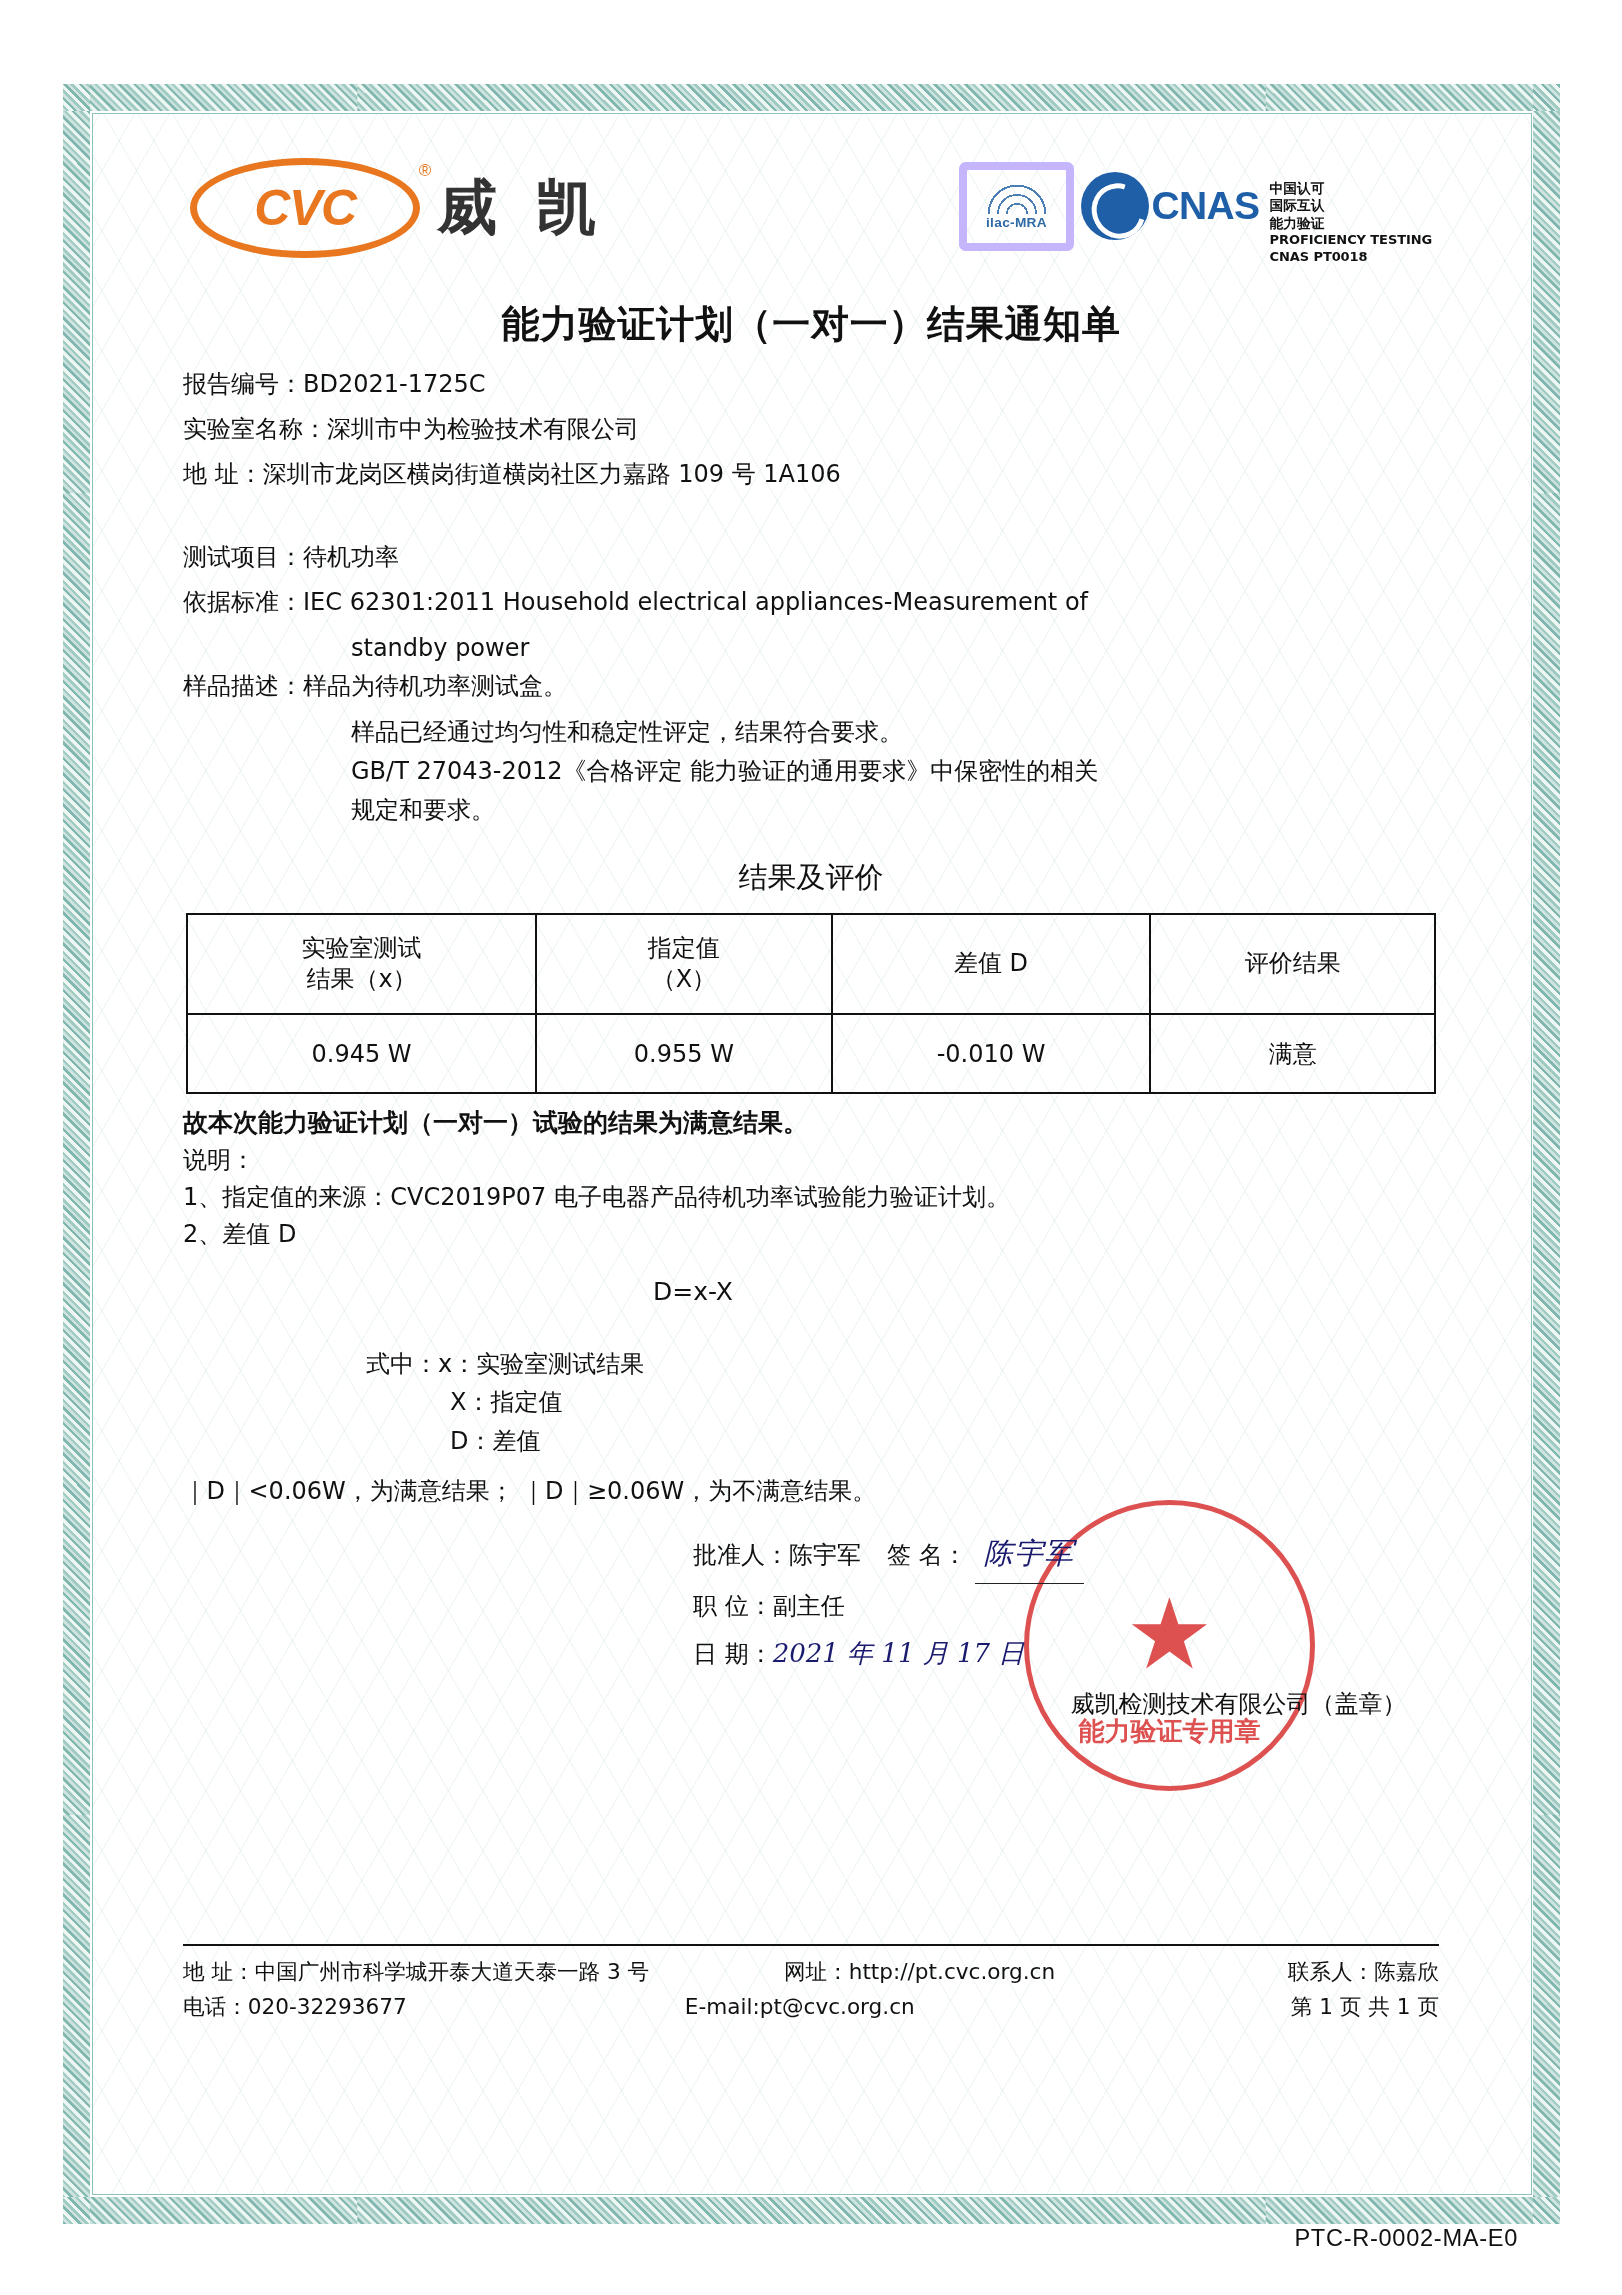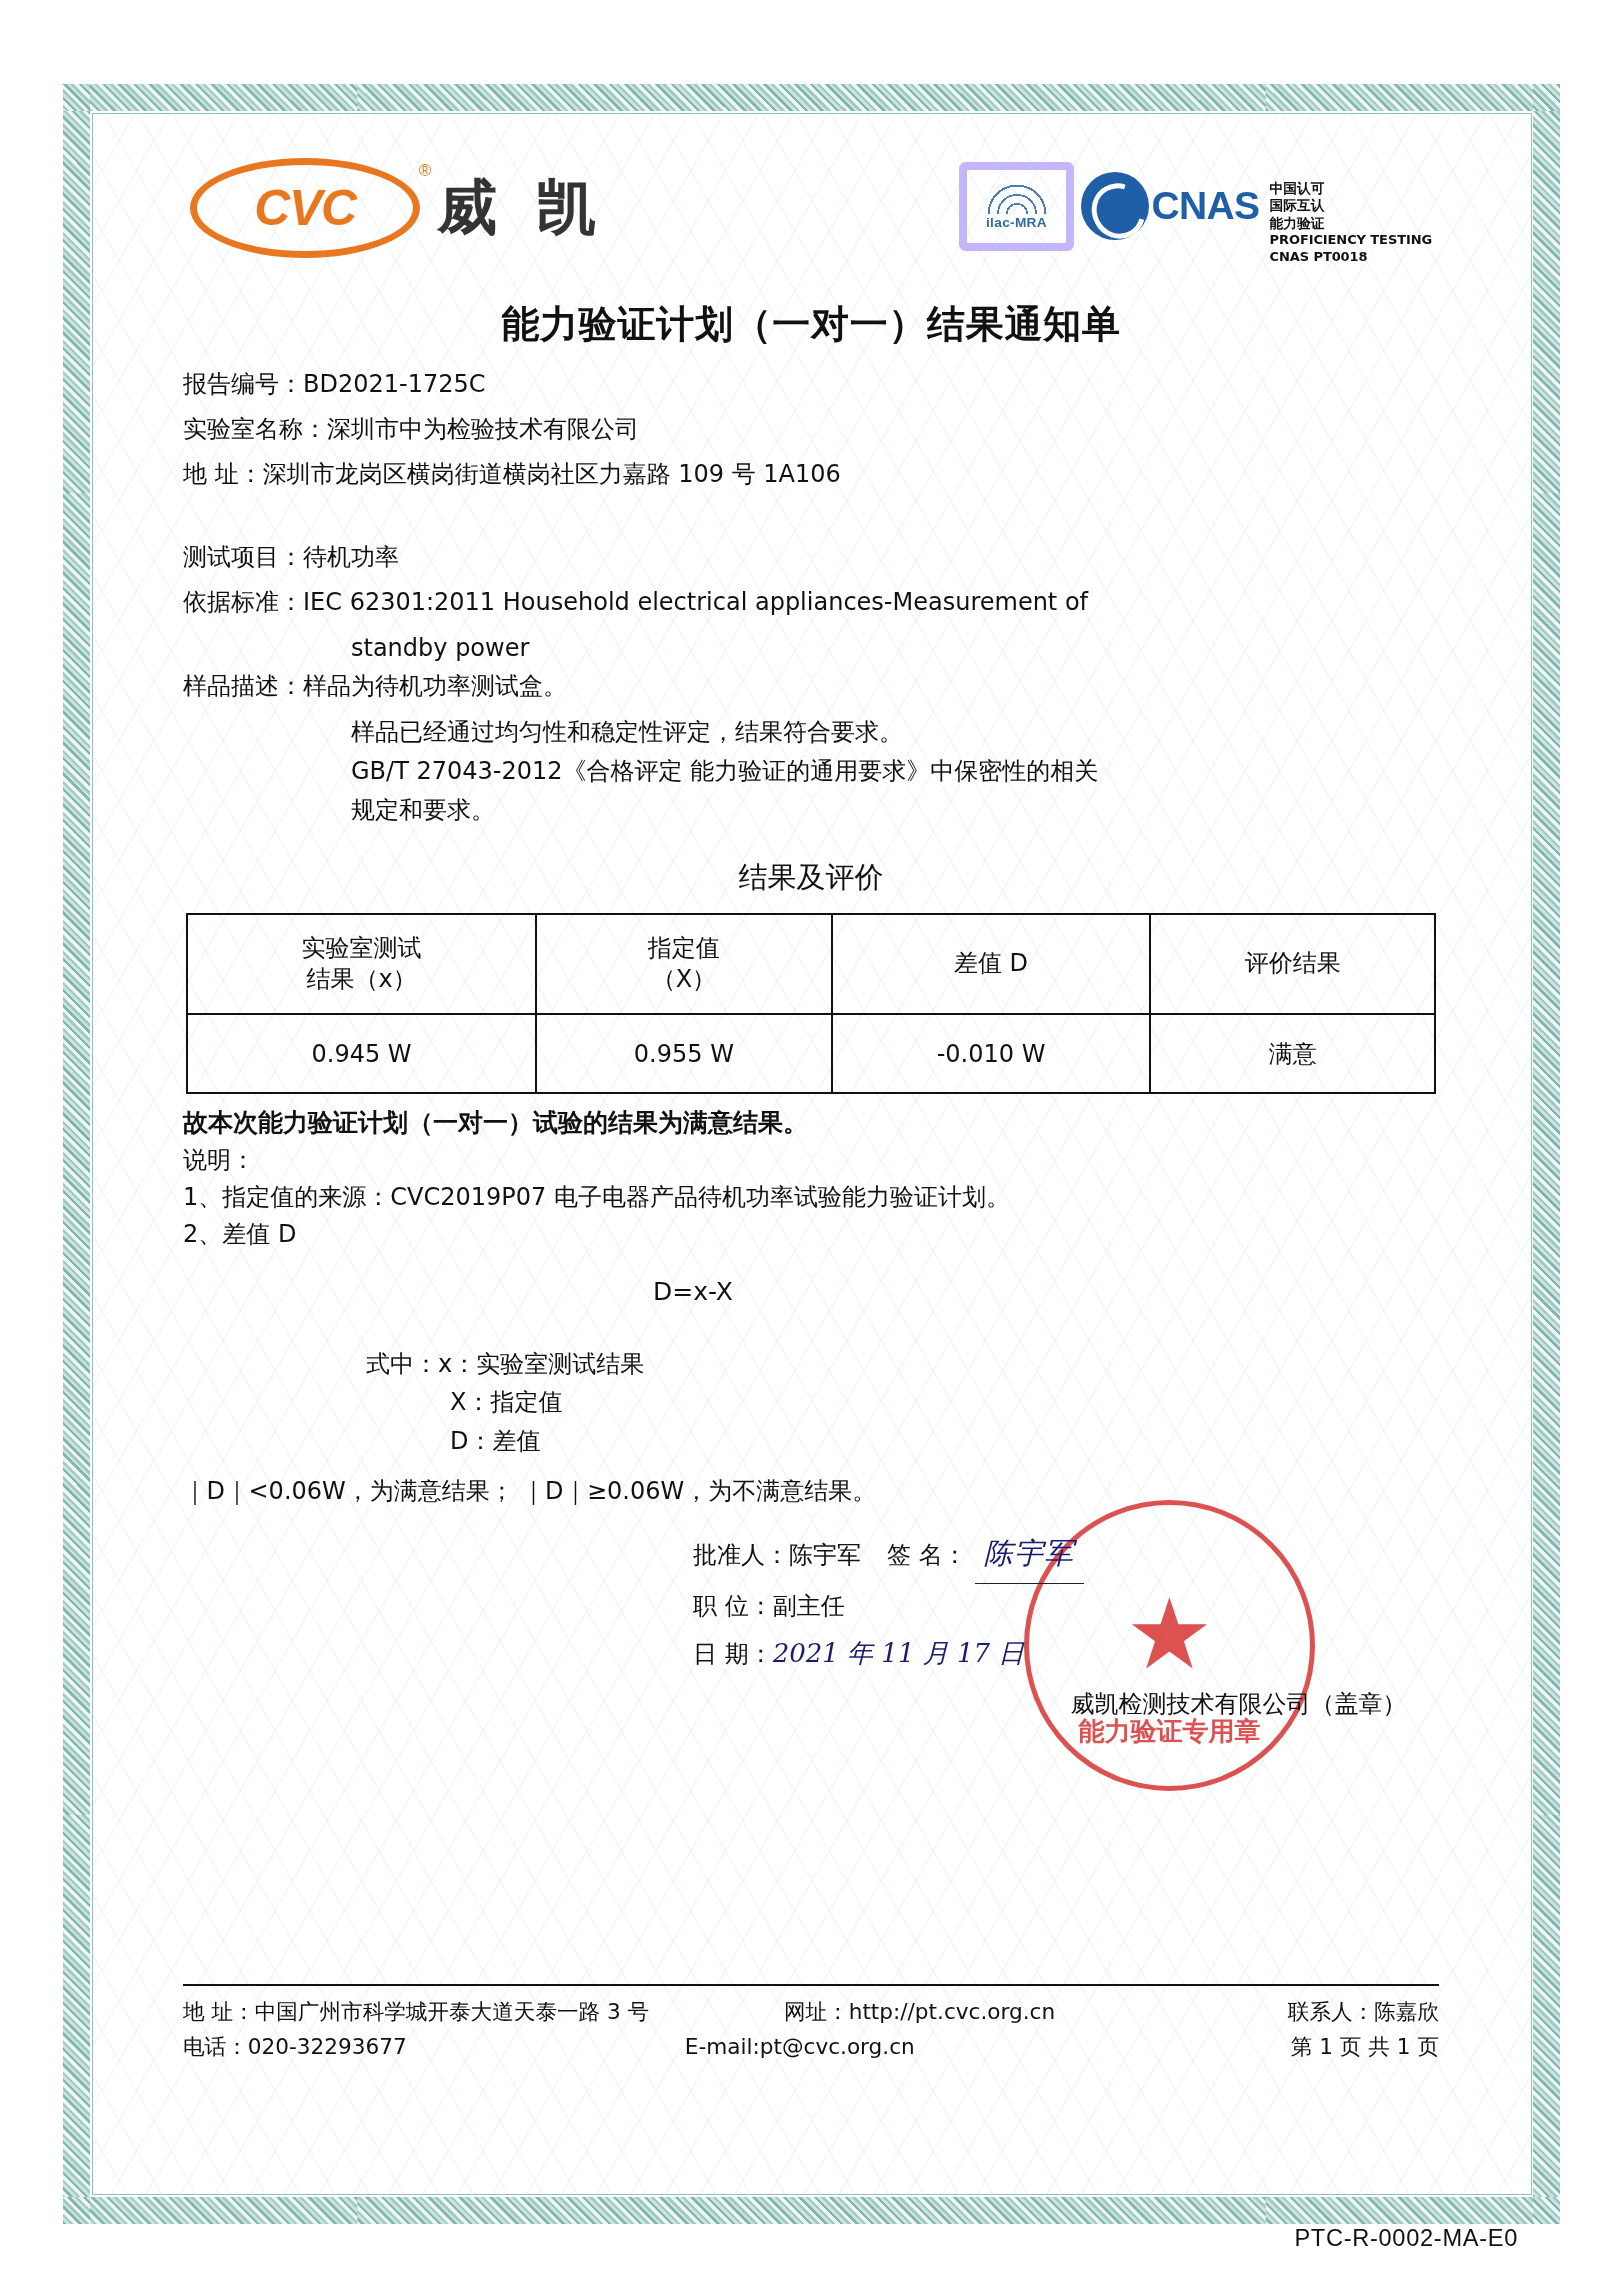--- a/index.html
+++ b/index.html
@@ -339,21 +339,21 @@
     font-size: 26px;
     font-weight: bold;
     color: #d62b2b;
     white-space: nowrap;
   }
 
   
   .footer {
     position: absolute;
     left: 111px;
-    top: 1984px;
+    top: 1944px;
     width: 1400px;
     font-family: "DejaVu Sans", sans-serif;
     font-size: 21.6px;
   }
   .footer-rule {
     border-top: 2px solid #111;
     margin: 0 72px 9.2px 72px;
   }
   .footer-row {
     display: flex;

